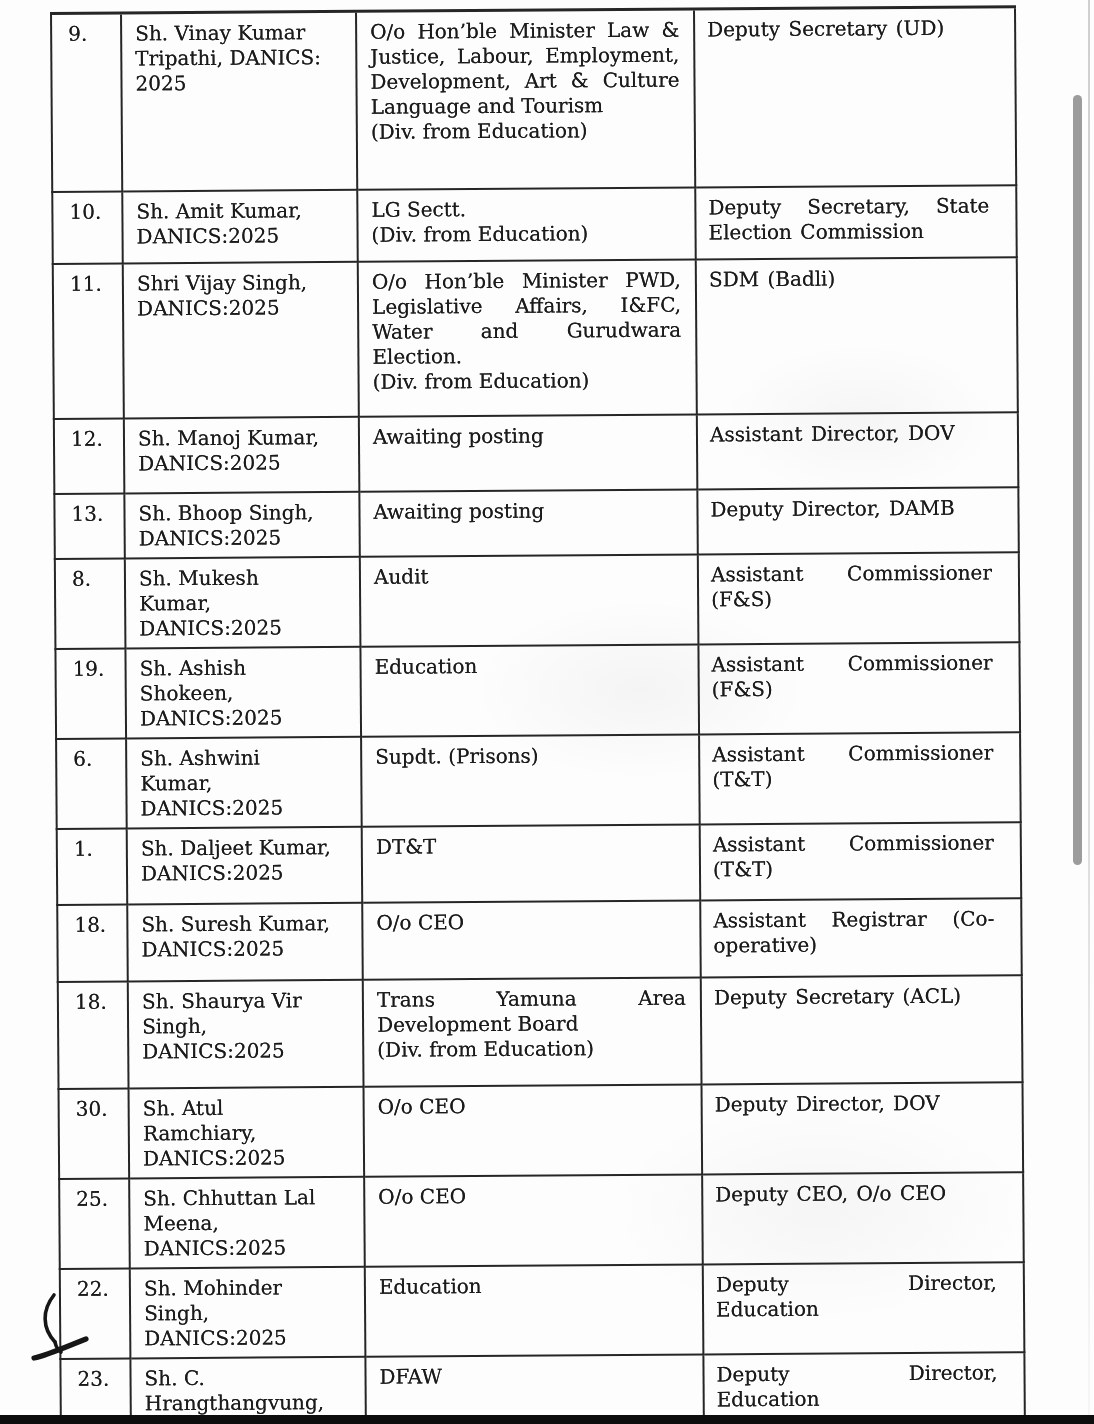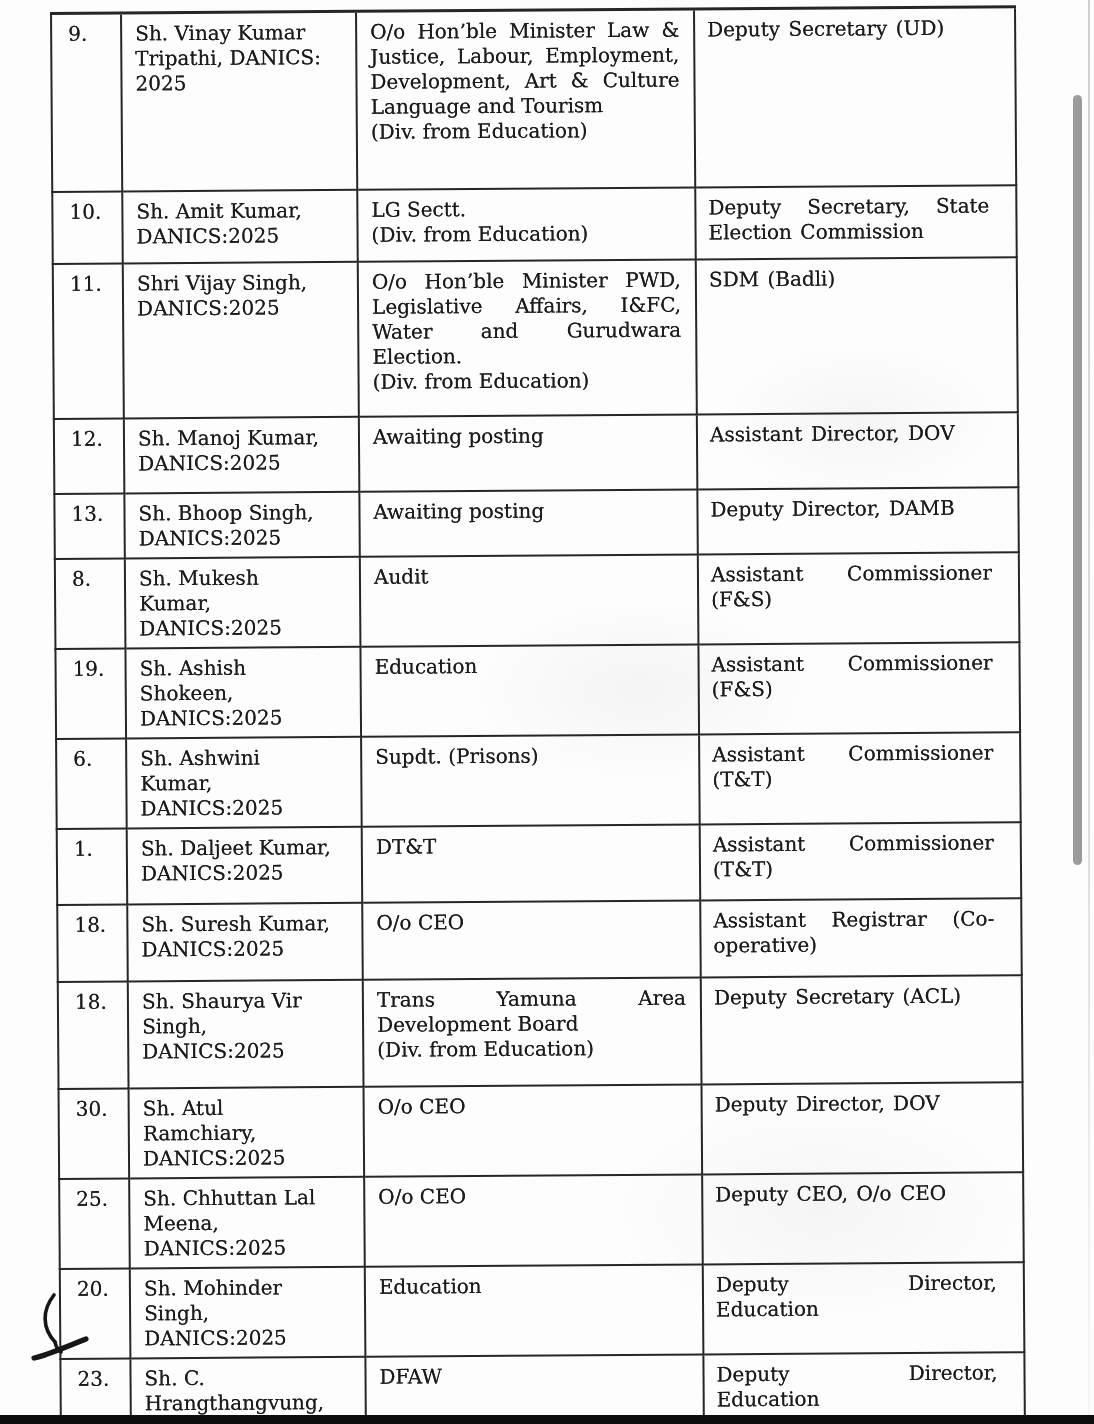--- a/index.html
+++ b/index.html
@@ -206,21 +206,21 @@
   </tr>
           <tr style="height: 77px;">
     <td class="sno">25.</td>
     <td class="name">Sh. Chhuttan Lal
 Meena,
 DANICS:2025</td>
     <td class="posting">O/o CEO</td>
     <td class="desig">Deputy CEO, O/o CEO</td>
   </tr>
           <tr style="height: 77px;">
-    <td class="sno">20.</td>
+    <td class="sno">22.</td>
     <td class="name">Sh. Mohinder
 Singh,
 DANICS:2025</td>
     <td class="posting">Education</td>
     <td class="desig">Deputy Director, Education</td>
   </tr>
           <tr style="height: 82px;">
     <td class="sno">23.</td>
     <td class="name">Sh. C.
 Hrangthangvung,

